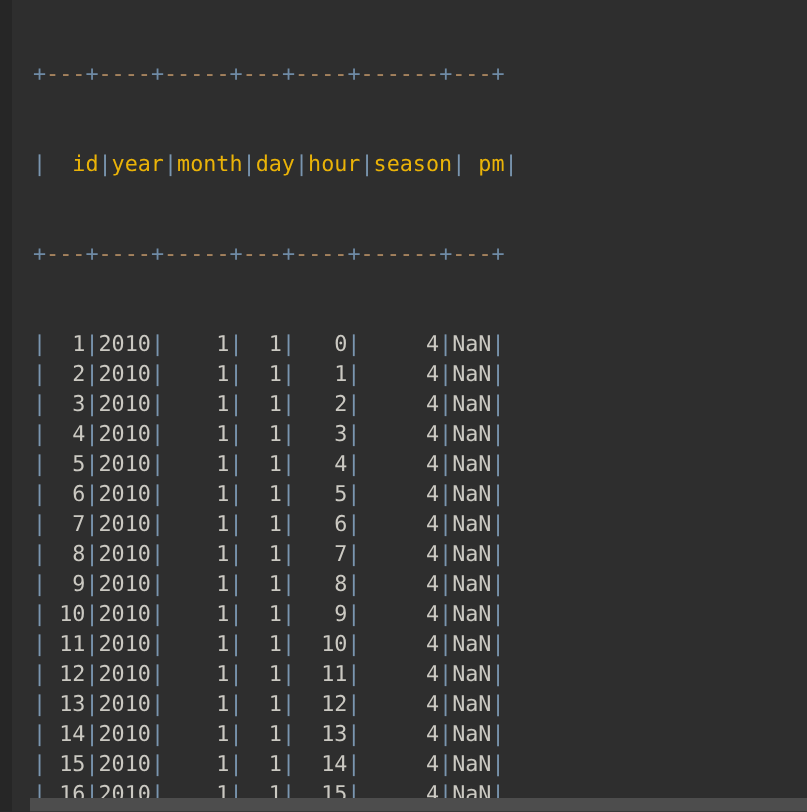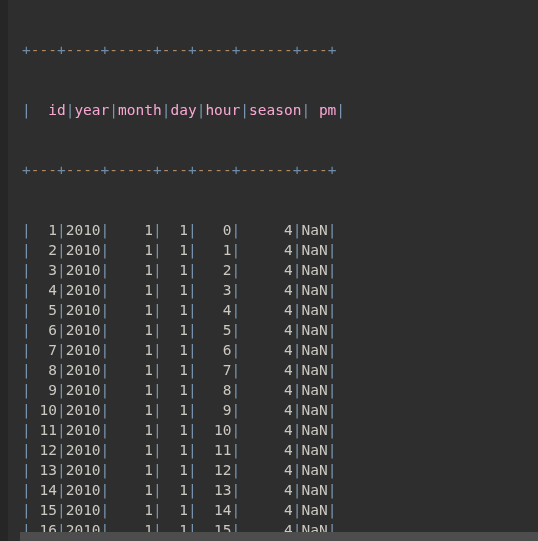--- a/index.html
+++ b/index.html
@@ -49,21 +49,21 @@
   .line {
     white-space: pre;
     height: 20px;
   }
 
   
   .rule .plus   { color: #6f8ba6; }
   .rule .dash   { color: #b08a62; }
 
   .pipe   { color: #7a96b0; }
-  .hdr    { color: #f9a8d4; }
+  .hdr    { color: #eab308; }
   .num    { color: #cbc9c2; }
 
   
   #hscrollbar {
     position: absolute;
     left: 20px;
     bottom: 0;
     width: 518px;
     height: 9px;
     background: #4d4d4d;

